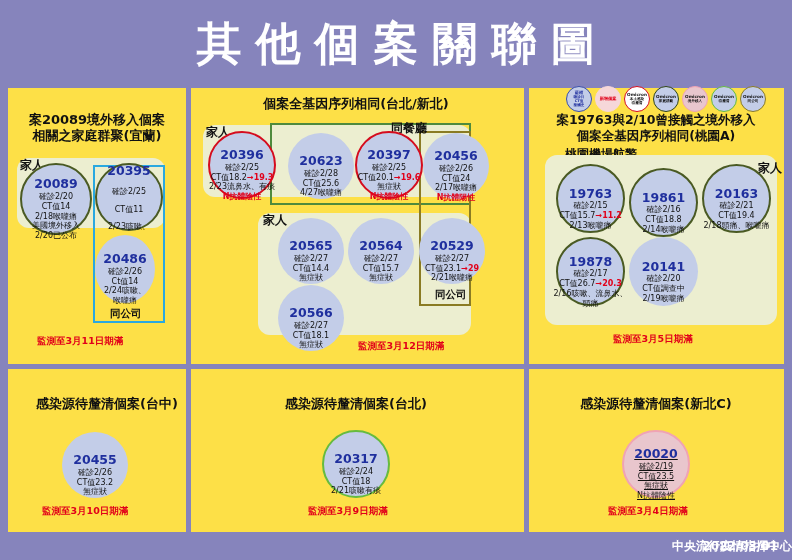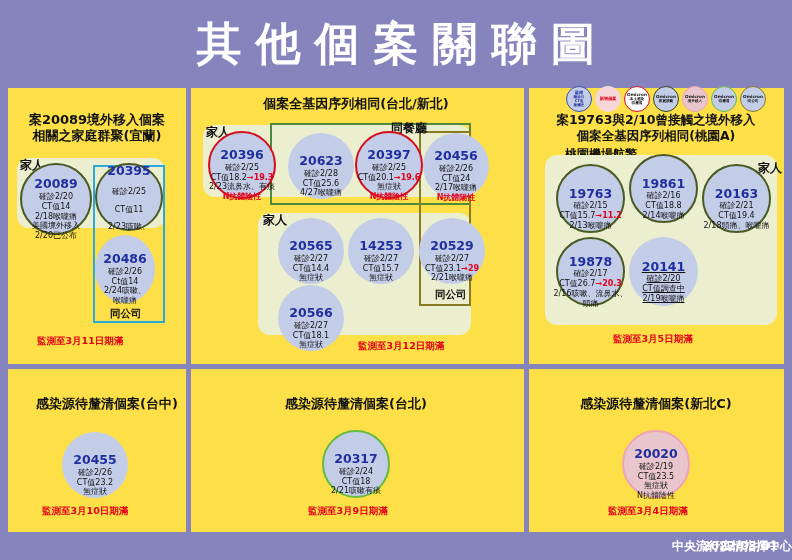--- a/index.html
+++ b/index.html
@@ -88,21 +88,21 @@
     color: #1f2f9e; font-weight: bold; font-size: 12.5px;
     line-height: 1.1; margin-bottom: 1px; margin-top: 20px;
   }
   .case .cl { font-size: 8px; line-height: 1.22; white-space: nowrap; }
   .case .cl.red { color: #e1001a; font-weight: bold; }
   .case .cl .arrowred { color: #e1001a; font-weight: bold; }
 
   .case.ring-dark   { border: 2.2px solid #4a5a23; }
   .case.ring-red    { border: 2.6px solid #d50c1e; }
   .case.ring-green  { border: 2.2px solid #66bb3f; }
-  .case.ring-pink   { border: 2.2px solid #f0a3b4; background: #e9c6cd; }
+  .case.ring-pink   { border: 2.2px solid #f0a3b4; background: #e9c6cd; text-decoration: underline; }
   .case.ring-none   { border: none; }
 
   
   .expiry {
     position: absolute; color: #e1001a; font-weight: bold; font-size: 9.5px;
     white-space: nowrap;
   }
 </style>
 </head>
 <body>
@@ -240,21 +240,21 @@
   </div>
 
   <div class="case ring-none" style="left:278px; top:218px; width:66px; height:66px;">
     <span class="cid">20565</span>
     <span class="cl">確診2/27</span>
     <span class="cl">CT值14.4</span>
     <span class="cl">無症狀</span>
   </div>
 
   <div class="case ring-none" style="left:348px; top:218px; width:66px; height:66px;">
-    <span class="cid">14253</span>
+    <span class="cid">20564</span>
     <span class="cl">確診2/27</span>
     <span class="cl">CT值15.7</span>
     <span class="cl">無症狀</span>
   </div>
 
   <div class="case ring-none" style="left:419px; top:218px; width:66px; height:66px;">
     <span class="cid">20529</span>
     <span class="cl">確診2/27</span>
     <span class="cl"><span>CT值23.1</span><span class="arrowred">→29</span></span>
     <span class="cl">2/21喉嚨痛</span>
@@ -280,21 +280,21 @@
 
   <div class="glabel" style="left:758px; top:160px;">家人</div>
 
   <div class="case ring-dark" style="left:556px; top:164px; width:69px; height:69px;">
     <span class="cid">19763</span>
     <span class="cl">確診2/15</span>
     <span class="cl"><span>CT值15.7</span><span class="arrowred">→11.2</span></span>
     <span class="cl">2/13喉嚨痛</span>
   </div>
 
-  <div class="case ring-dark" style="left:629px; top:154px; width:69px; height:69px;">
+  <div class="case ring-dark" style="left:629px; top:168px; width:69px; height:69px;">
     <span class="cid">19861</span>
     <span class="cl">確診2/16</span>
     <span class="cl">CT值18.8</span>
     <span class="cl">2/14喉嚨痛</span>
   </div>
 
   <div class="case ring-dark" style="left:702px; top:164px; width:69px; height:69px;">
     <span class="cid">20163</span>
     <span class="cl">確診2/21</span>
     <span class="cl">CT值19.4</span>
@@ -302,21 +302,21 @@
   </div>
 
   <div class="case ring-dark" style="left:556px; top:237px; width:69px; height:69px;">
     <span class="cid">19878</span>
     <span class="cl">確診2/17</span>
     <span class="cl"><span>CT值26.7</span><span class="arrowred">→20.3</span></span>
     <span class="cl">2/16咳嗽、流鼻水、</span>
     <span class="cl">頭痛</span>
   </div>
 
-  <div class="case ring-none" style="left:629px; top:237px; width:69px; height:69px;text-decoration:underline;">
+  <div class="case ring-none" style="left:629px; top:237px; width:69px; height:69px;">
     <span class="cid">20141</span>
     <span class="cl">確診2/20</span>
     <span class="cl">CT值調查中</span>
     <span class="cl">2/19喉嚨痛</span>
   </div>
 
   <div class="expiry" style="left:613px; top:333px;">監測至3月5日期滿</div>
 
   <div class="ptitle" style="left:8px; top:396px; width:178px; font-size:13px;padding-left:20px;">感染源待釐清個案(台中)</div>
 

